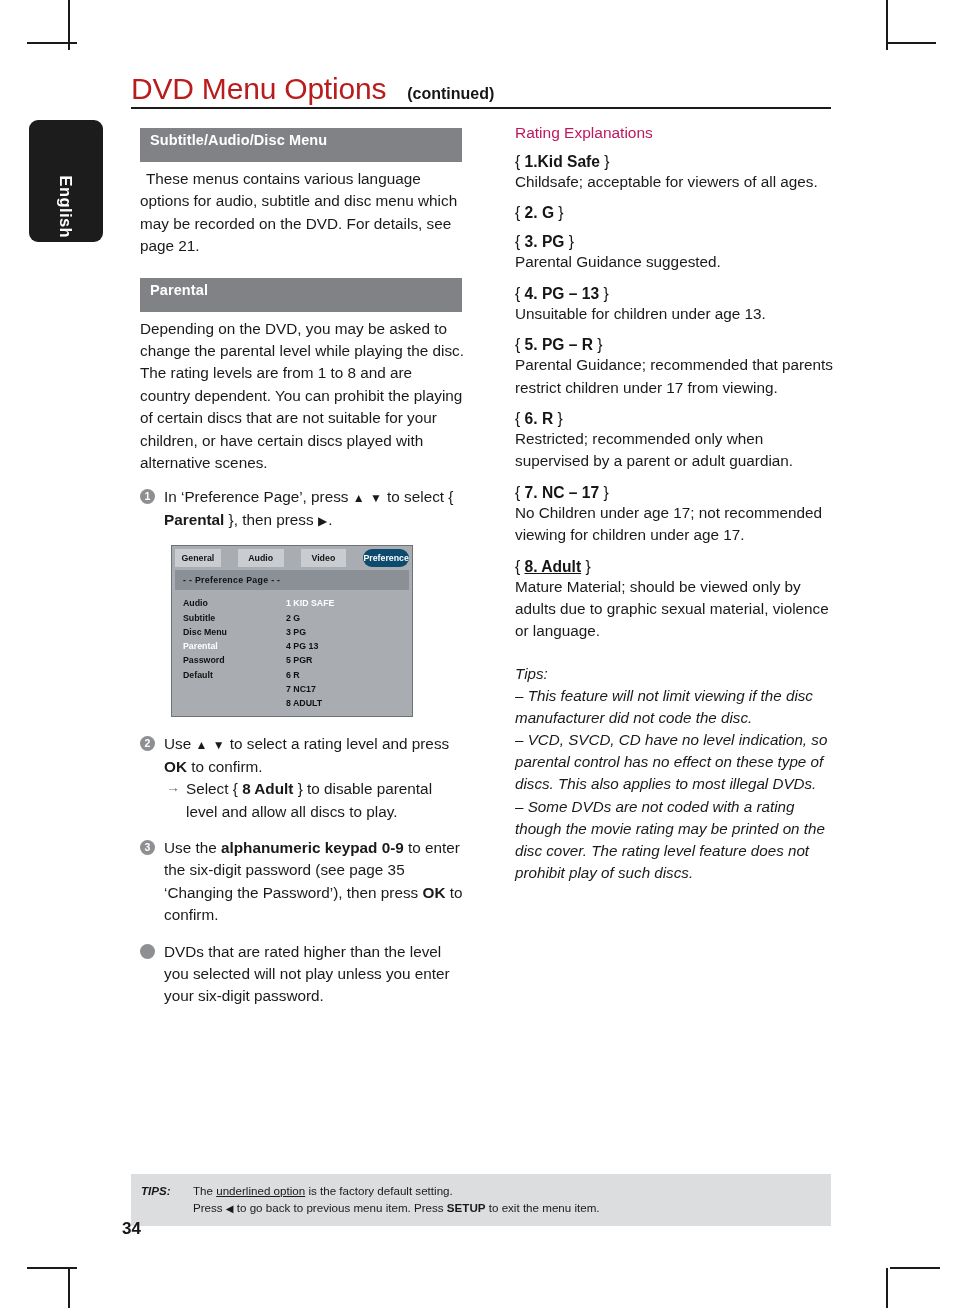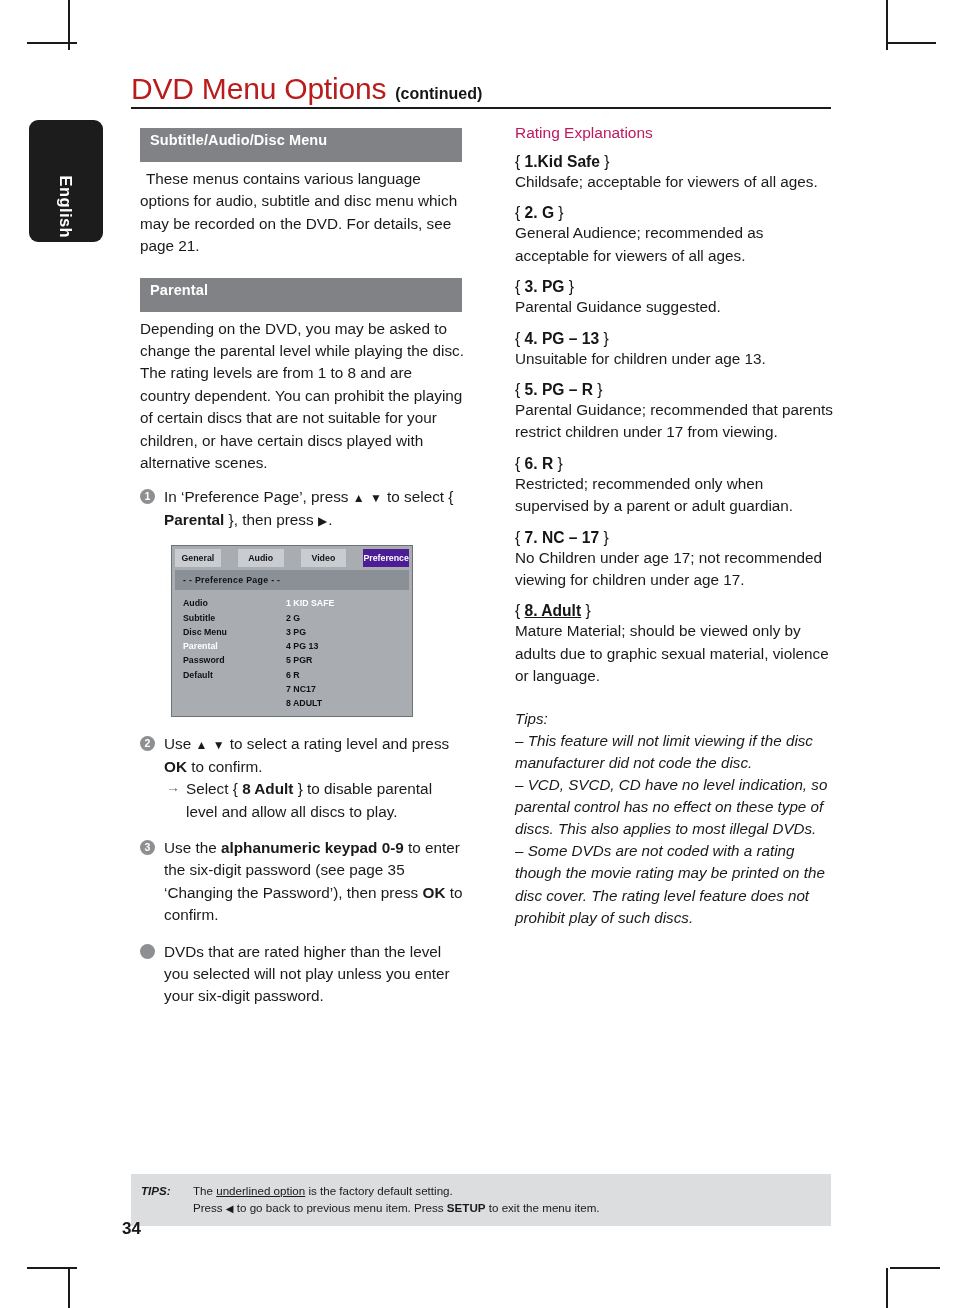--- a/index.html
+++ b/index.html
@@ -66,21 +66,21 @@
   #page-header .title-main {
     font-size: 30px;
     font-weight: normal;
     letter-spacing: -0.2px;
     color: #b91c1c;
   }
   #page-header .title-cont {
     font-size: 16px;
     font-weight: bold;
     color: #161616;
-    margin-left: 9px;
+    margin-left: 21px;
   }
   #header-rule {
     position: absolute;
     left: 131px;
     top: 107px;
     width: 700px;
     height: 2.2px;
     background: #1a1a1a;
   }
 
@@ -178,22 +178,23 @@
   #tv-tabs .tab {
     flex: 1;
     text-align: center;
     background: #c9ccd0;
     color: #141414;
     font-size: 8.8px;
     font-weight: bold;
     padding: 4px 0 4px 0;
   }
   #tv-tabs .tab.active {
-    background: #4c1d95;
+    background: #0c4a6e;
     color: #ffffff;
+    border-radius: 9px;
   }
   #tv-subtitle {
     background: #8b9096;
     color: #111111;
     font-size: 8.8px;
     font-weight: bold;
     padding: 5px 0 5px 8px;
     margin-top: 3px;
     letter-spacing: 0.3px;
   }
@@ -361,21 +362,20 @@
 <div id="col-right">
   <div class="rc-title">Rating Explanations</div>
 
   <div class="rating">
     <div class="rl">{&nbsp;<span class="name">1.Kid Safe</span>&nbsp;}</div>
     <div class="rd">Childsafe; acceptable for viewers of all ages.</div>
   </div>
 
   <div class="rating">
     <div class="rl">{&nbsp;<span class="name">2. G</span>&nbsp;}</div>
-    <div class="rd">General Audience; recommended as acceptable for viewers of all ages.</div>
   </div>
 
   <div class="rating">
     <div class="rl">{&nbsp;<span class="name">3. PG</span>&nbsp;}</div>
     <div class="rd">Parental Guidance suggested.</div>
   </div>
 
   <div class="rating">
     <div class="rl">{&nbsp;<span class="name">4. PG – 13</span>&nbsp;}</div>
     <div class="rd">Unsuitable for children under age 13.</div>

